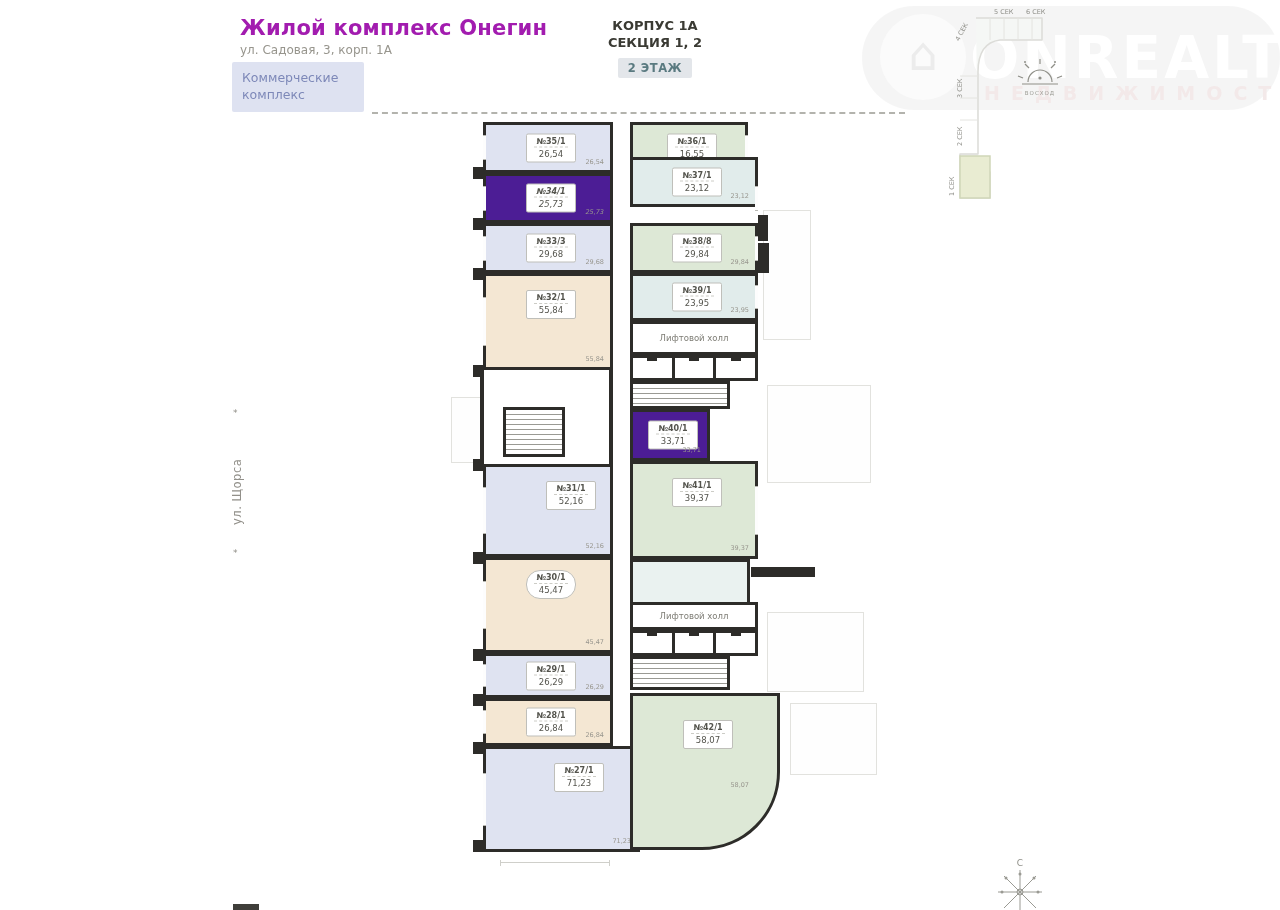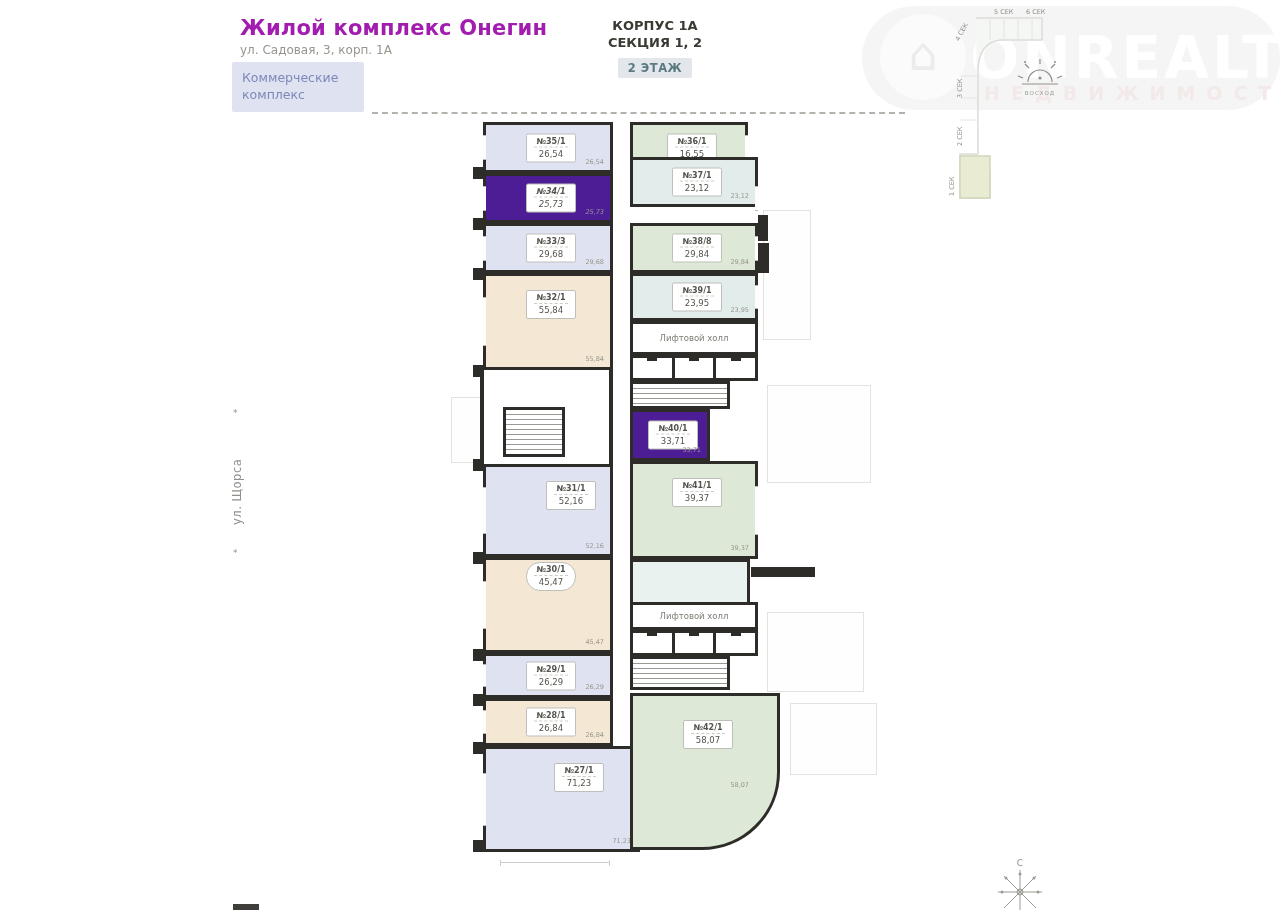--- a/index.html
+++ b/index.html
@@ -248,21 +248,21 @@
     <div class="window" style="left: 28px; top: 182.25px; width: 3px; height: 48.5px;"></div>
     <div class="room" style="left: 28px; top: 349px; width: 130px; height: 93px; background: rgb(223, 227, 241);">
       <div class="room-label" style="left: 65px; top: 14px; transform: translateX(-50%); margin-left: 20px;">
         <span class="room-num">№31/1</span>
         <span class="room-area">52,16</span>
       </div>
       <span class="corner-val" style="right: 6px; bottom: 4px;">52,16</span>
     </div>
     <div class="window" style="left: 28px; top: 372.25px; width: 3px; height: 46.5px;"></div>
     <div class="room" style="left: 28px; top: 442px; width: 130px; height: 96px; background: rgb(244, 231, 211);">
-      <div class="room-label" style="left: 65px; top: 2px; transform: translateX(-50%); border-radius: 14px;">
+      <div class="room-label" style="left: 65px; top: 10px; transform: translateX(-50%); border-radius: 14px;">
         <span class="room-num">№30/1</span>
         <span class="room-area">45,47</span>
       </div>
       <span class="corner-val" style="right: 6px; bottom: 4px;">45,47</span>
     </div>
     <div class="window" style="left: 28px; top: 466px; width: 3px; height: 48px;"></div>
     <div class="room" style="left: 28px; top: 538px; width: 130px; height: 45px; background: rgb(223, 227, 241);">
       <div class="room-label" style="left: 65px; top: 50%; transform: translate(-50%, -50%);">
         <span class="room-num">№29/1</span>
         <span class="room-area">26,29</span>

